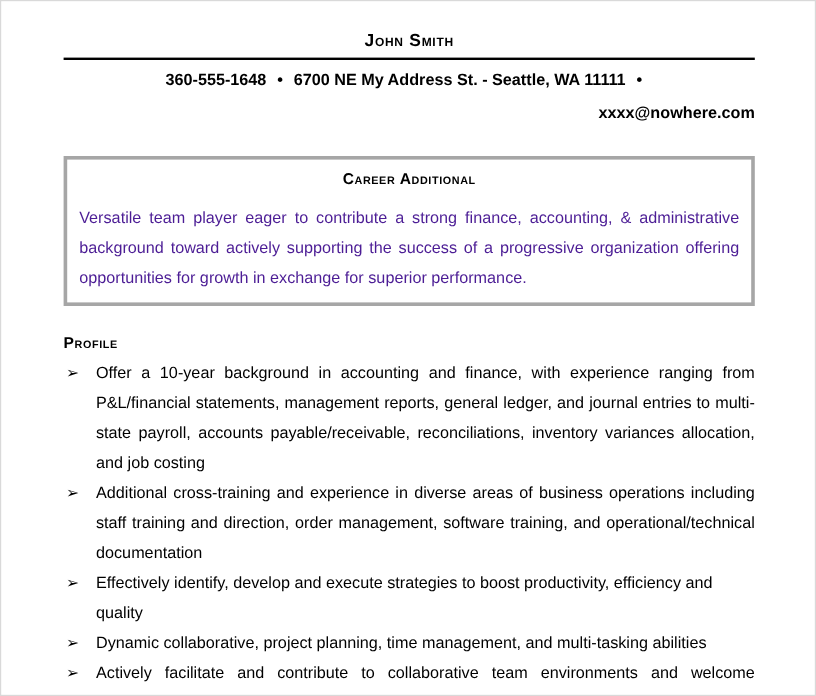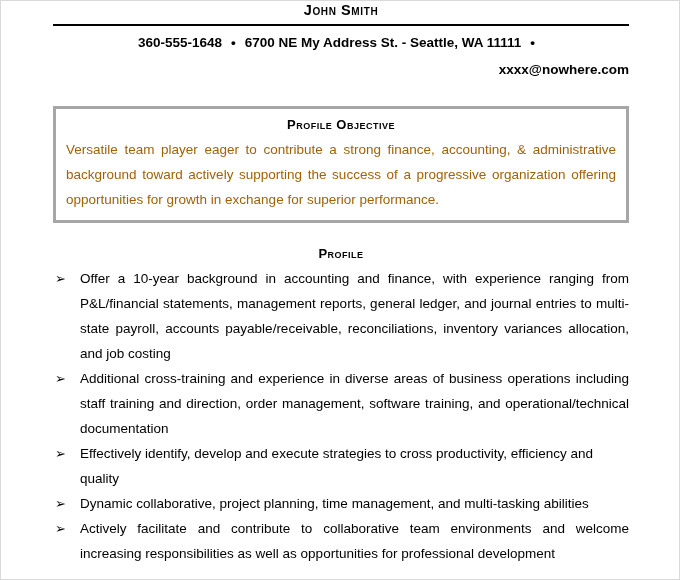--- a/index.html
+++ b/index.html
@@ -29,20 +29,21 @@
     width: 576px;
   }
 
   
   .name {
     text-align: center;
     font-size: 14.5px;
     font-weight: bold;
     font-variant: small-caps;
     letter-spacing: 0.6px;
+    margin-top: 24px;
     line-height: 18px;
   }
 
   .rule {
     height: 0;
     border-top: 2px solid #000000;
     margin-top: 5px;
   }
 
   .contact-line {
@@ -78,27 +79,27 @@
     font-size: 13px;
     font-weight: bold;
     font-variant: small-caps;
     letter-spacing: 0.5px;
     line-height: 18px;
   }
   .objective-text {
     font-size: 13.5px;
     line-height: 25px;
     text-align: justify;
-    margin-top: 3px;
-    color: #a16207;
+    margin-top: 11px;
+    color: #4c1d95;
   }
 
   
   .profile-heading {
-    text-align: center;
+    text-align: left;
     font-size: 13px;
     font-weight: bold;
     font-variant: small-caps;
     letter-spacing: 0.5px;
     line-height: 18px;
     margin-top: 22px;
   }
 
   .bullets {
     margin: 3px 0 0 0;
@@ -143,39 +144,39 @@
       <div class="contact-line">
         <span>360-555-1648</span><span class="contact-sep">•</span><span>6700 NE My Address St.  -  Seattle, WA 11111</span><span class="contact-sep">•</span>
       </div>
 
       <div class="email-line">
         <span>xxxx@nowhere.com</span>
       </div>
     </div>
 
     <div class="objective-box">
-      <div class="section-heading">Profile Objective</div>
+      <div class="section-heading">Career Additional</div>
       <div class="objective-text">Versatile team player eager to contribute a strong finance, accounting, &amp; administrative background toward actively supporting the success of a progressive organization offering opportunities for growth in exchange for superior performance.</div>
     </div>
 
     <div>
       <div class="profile-heading">Profile</div>
 
       <ul class="bullets">
         <li class="bullet-item">
           <span class="bullet-marker">➢</span>
           <span class="bullet-text">Offer a 10-year background in accounting and finance, with experience ranging from P&amp;L/financial statements, management reports, general ledger, and journal entries to multi-state payroll, accounts payable/receivable, reconciliations, inventory variances allocation, and job costing</span>
         </li>
         <li class="bullet-item">
           <span class="bullet-marker">➢</span>
           <span class="bullet-text">Additional cross-training and experience in diverse areas of business operations including staff training and direction, order management, software training, and operational/technical documentation</span>
         </li>
         <li class="bullet-item nojustify">
           <span class="bullet-marker">➢</span>
-          <span class="bullet-text">Effectively identify, develop and execute strategies to cross productivity, efficiency and quality</span>
+          <span class="bullet-text">Effectively identify, develop and execute strategies to boost productivity, efficiency and quality</span>
         </li>
         <li class="bullet-item nojustify">
           <span class="bullet-marker">➢</span>
           <span class="bullet-text">Dynamic collaborative, project planning, time management, and multi-tasking abilities</span>
         </li>
         <li class="bullet-item">
           <span class="bullet-marker">➢</span>
           <span class="bullet-text">Actively facilitate and contribute to collaborative team environments and welcome increasing responsibilities as well as opportunities for professional development</span>
         </li>
       </ul>

